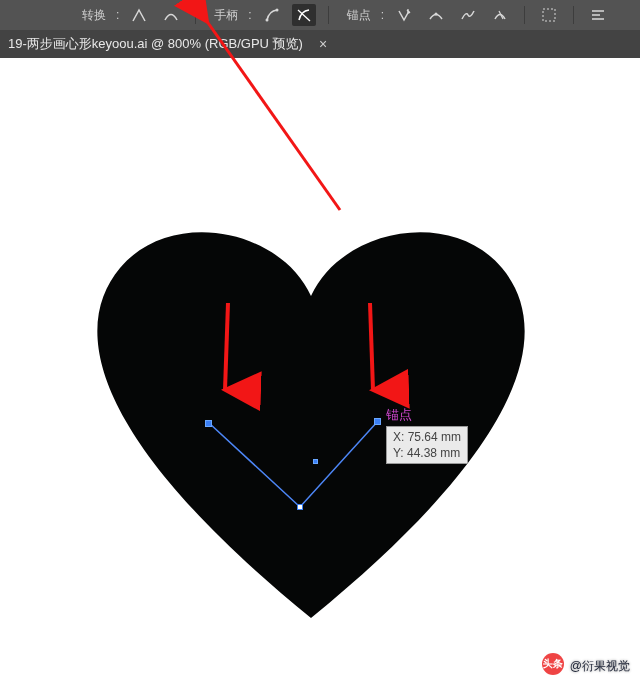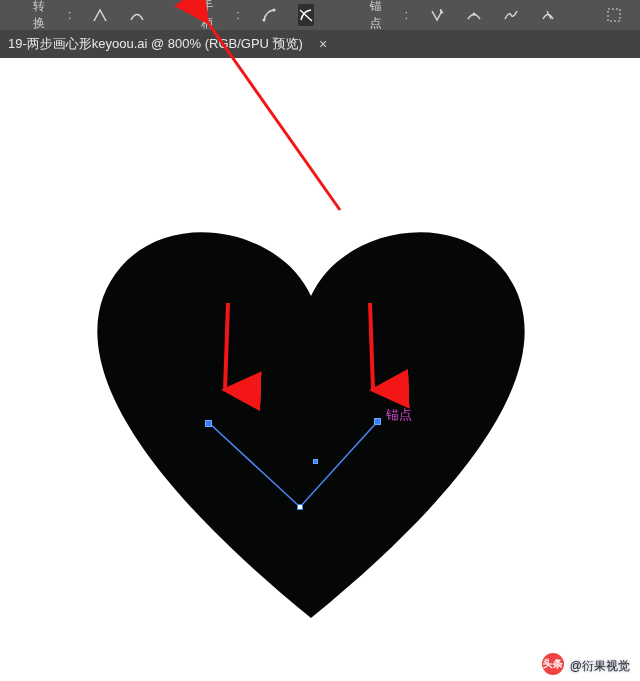--- a/index.html
+++ b/index.html
@@ -10,21 +10,21 @@
       font-family: "Microsoft YaHei", sans-serif;
       overflow: hidden;
       position: relative;
     }
     .toolbar {
       height: 30px;
       background: #535353;
       display: flex;
       align-items: center;
       padding: 0 6px;
-      gap: 21px;
+      gap: 8px;
       color: #d0d0d0;
       font-size: 12px;
     }
     .tb-spacer { width: 62px; }
     .tb-label { margin: 0 2px 0 6px; color: #cfcfcf; }
     .tb-btn {
       width: 24px;
       height: 22px;
       display: flex;
       align-items: center;
@@ -219,20 +219,24 @@
     <polyline points="209,365 300,449 378,363" fill="none" stroke="#4d86f6" stroke-width="1.5"></polyline>
   </svg>
 
   <div class="anchor" style="left:205px; top:362px;"></div>
   <div class="anchor mini" style="left:313px; top:401px;"></div>
   <div class="anchor sel" style="left:297px; top:446px;"></div>
   <div class="anchor" style="left:374px; top:360px;"></div>
 
   <div class="anchor-label" style="left:386px; top:348px;">锚点</div>
 
+  <div class="coord-box" style="left:386px; top:368px;">
+    <div>X: 75.64 mm</div>
+    <div>Y: 44.38 mm</div>
+  </div>
 
   <svg class="red-arrow" style="left:0; top:-58px; width:640px; height:681px;">
     <defs>
       <marker id="ah1" markerWidth="12" markerHeight="12" refX="2" refY="6" orient="auto">
         <path d="M0,6 L12,0 L12,12 Z" fill="#f21616"></path>
       </marker>
     </defs>
     <line x1="340" y1="210" x2="206" y2="20" stroke="#f21616" stroke-width="3" marker-end="url(#ah1)"></line>
   </svg>
 

